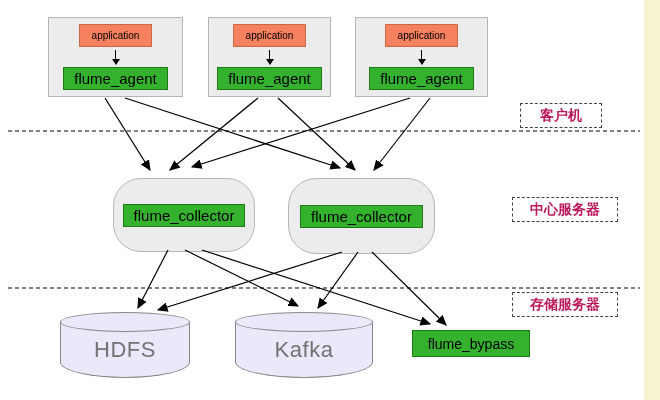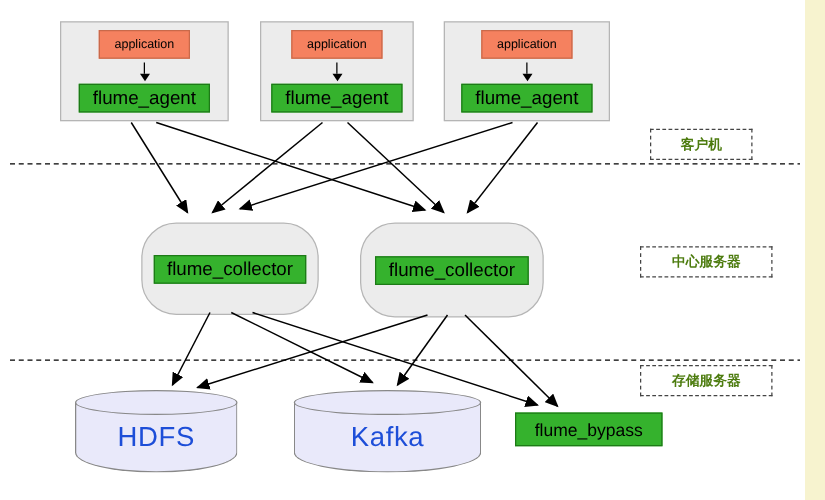--- a/index.html
+++ b/index.html
@@ -51,37 +51,37 @@
     display:flex; align-items:center; justify-content:center;
     box-sizing:border-box;
   }
   .cylinder::before {
     content:""; position:absolute; left:-1px; right:-1px; top:-10px; height:20px;
     background:var(--cylinder-fill);
     border:1px solid #888; border-radius:50%;
     box-sizing:border-box;
   }
   .cylinder .cyl-label {
-    position:relative; z-index:1; font-size:22px; color:#1d4ed8; letter-spacing:0.5px;
+    position:relative; z-index:1; font-size:22px; color:#737373; letter-spacing:0.5px;
   }
 
   .bypass-node {
     position:absolute; z-index:2;
     background:var(--bypass-fill);
     border:1px solid #1d7a17;
     color:#000; font-size:14px;
     display:flex; align-items:center; justify-content:center;
     box-sizing:border-box;
     margin-left:12px;
   }
 
   .tier-label {
     position:absolute; z-index:4;
     background:#fff; border:1px dashed #444;
-    color:#4d7c0f; font-size:11px; font-weight:bold;
+    color:#be185d; font-size:14px; font-weight:bold;
     display:flex; align-items:center; justify-content:center;
     box-sizing:border-box;
   }
 </style>
 </head>
 <body>
 
 <div class="stage">
 
   <div class="side-stripe"></div>
@@ -118,21 +118,21 @@
   </div>
 
   <div class="collector-box" style="left:288px; top:178px; width:145px; height:74px;">
     <div class="node-green">flume_collector</div>
   </div>
 
   <div class="cylinder" style="left:60px; top:322px; width:130px; height:56px;">
     <span class="cyl-label">HDFS</span>
   </div>
 
-  <div class="cylinder" style="left:235px; top:322px; width:150px; height:56px;">
+  <div class="cylinder" style="left:235px; top:322px; width:138px; height:56px;">
     <span class="cyl-label">Kafka</span>
   </div>
 
   <div class="bypass-node" style="left:400px; top:330px; width:118px; height:27px;">flume_bypass</div>
 
   <div class="tier-label" style="left:520px; top:103px; width:82px; height:25px;">客户机</div>
   <div class="tier-label" style="left:512px; top:292px; width:106px; height:25px;">存储服务器</div>
   <div class="tier-label" style="left:512px; top:197px; width:106px; height:25px;">中心服务器</div>
 
   <svg class="overlay" width="660" height="400" viewBox="0 0 660 400">

